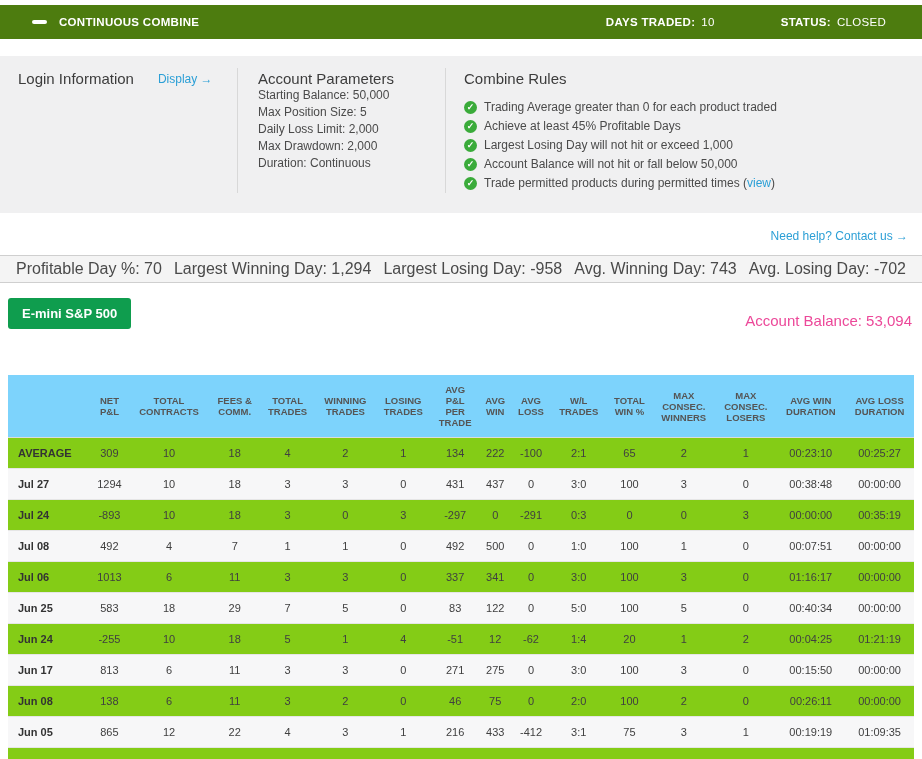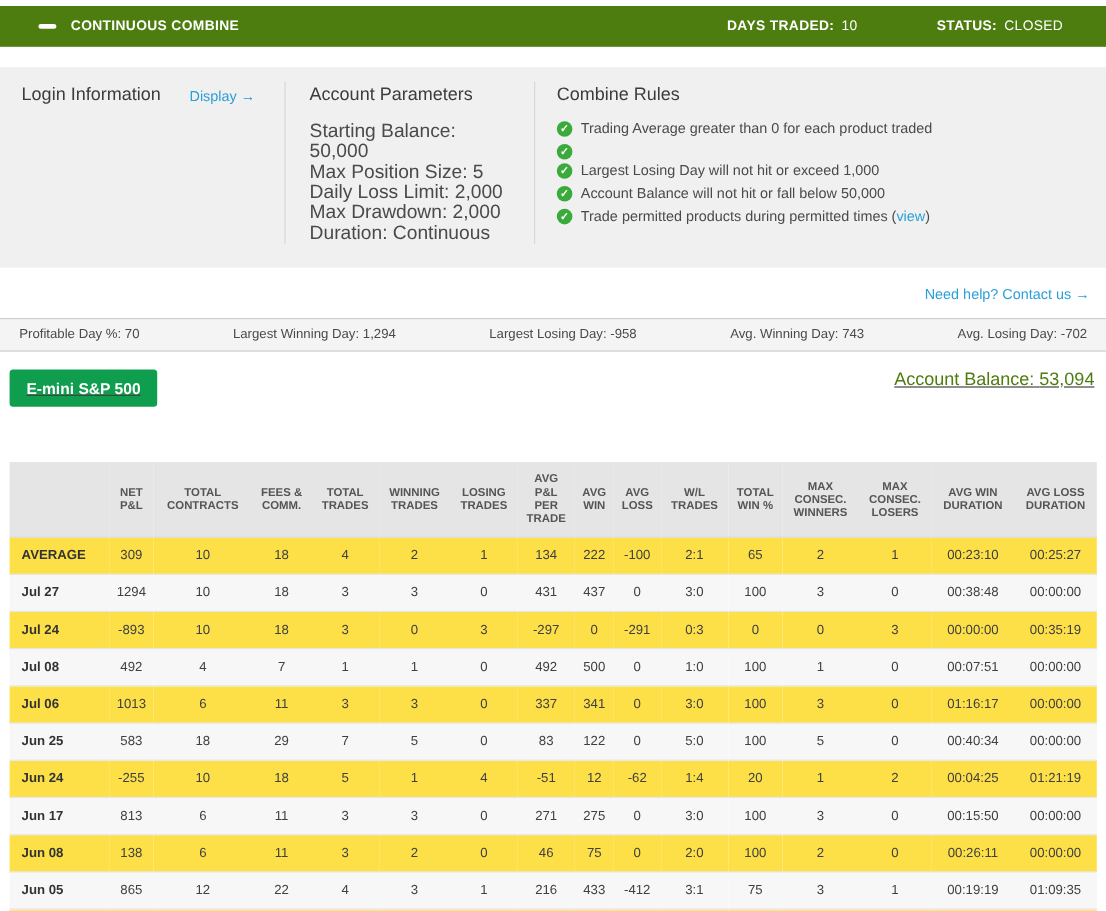--- a/index.html
+++ b/index.html
@@ -30,60 +30,59 @@
   .panel {
     background:#f0f0f1; margin-top:17px;
     display:flex; padding:12px 0 20px 0;
   }
   .panel-col { padding:2px 18px 0 18px; }
   .panel-col + .panel-col { border-left:1px solid #d8d8d8; }
   .col-login { width:237px; }
   .col-params { width:208px;padding-left:20px; }
   .col-rules { flex:1; }
   .section-title { font-size:15px; color:#3c3c3c; }
-  .login-head { display:flex; align-items:flex-end; gap:24px; }
+  .login-head { display:flex; align-items:center; gap:24px; }
   .link { color:#2b9fd6; text-decoration:none; font-size:12px; cursor:pointer; }
-  .param-list { margin-top:14px; font-size:16px; line-height:17px; color:#4a4a4a; }
+  .param-list { font-size:12px; line-height:17px; color:#4a4a4a; }
   .rules-list { margin-top:11px; font-size:12px; line-height:19px; color:#4a4a4a; }
   .rule-row { display:flex; align-items:flex-start; }
   .check {
     flex:0 0 auto; width:13px; height:13px; border-radius:50%;
     background:#3aab3a; color:#fff; font-size:9px; font-weight:bold;
     display:inline-flex; align-items:center; justify-content:center;
     margin:3px 7px 0 0;
   }
   
   .help-row { text-align:right; padding:13px 14px 11px 0; }
   
   .stats-bar {
     background:#f4f4f4; border-top:1px solid #cfcfcf; border-bottom:1px solid #cfcfcf;
     height:28px; display:flex; align-items:center; justify-content:space-between;
-    padding:0 16px; font-size:11px; color:#4a4a4a;
+    padding:0 16px; font-size:16px; color:#4a4a4a;
   }
   
   .product-row {
-    display:flex; justify-content:space-between; align-items:flex-start;
+    display:flex; justify-content:space-between; align-items:flex-end;
     padding:15px 10px 0 8px;
-    text-decoration:underline;
   }
   .product-btn {
     background:#0f9d4e; color:#fff; border:none; border-radius:3px;
     font-family:inherit; font-size:13px; font-weight:bold;
     padding:8px 14px; cursor:pointer;
   }
-  .balance { font-size:15px; color:#4d7c0f; }
+  .balance { font-size:15px; color:#ec4899; }
   
   .table-wrap { margin:46px 8px 0 8px; }
   table { width:100%; border-collapse:collapse; font-size:11px; }
   thead th {
-    background:#e5e5e5; color:#555; font-size:9.5px; font-weight:bold;
+    background:#7dd3fc; color:#555; font-size:9.5px; font-weight:bold;
     white-space:pre-line; text-align:center; vertical-align:middle;
     padding:9px 3px; border-bottom:1px solid #dcdcdc;
   }
-  tbody tr { border-bottom:1px solid #e6e6e6; background:#fde047; }
+  tbody tr { border-bottom:1px solid #e6e6e6; background:#84cc16; }
   tbody tr:nth-child(even) { background:#f7f7f8; }
   tbody td {
     text-align:center; color:#404040; padding:9px 3px;
   }
   tbody th.row-label {
     text-align:left; padding:9px 3px 9px 10px; font-size:11px;
     font-weight:bold; color:#333; white-space:nowrap;
   }
 </style>
 </head>
@@ -119,20 +118,21 @@
   </div>
   <div class="panel-col col-rules">
     <div class="section-title">Combine Rules</div>
     <div class="rules-list">
       <div class="rule-row">
         <span class="check">✓</span>
         <span><span>Trading Average greater than 0 for each product traded</span></span>
       </div>
       <div class="rule-row">
         <span class="check">✓</span>
+        <span><span>Achieve at least 45% Profitable Days</span></span>
       </div>
       <div class="rule-row">
         <span class="check">✓</span>
         <span><span>Largest Losing Day will not hit or exceed 1,000</span></span>
       </div>
       <div class="rule-row">
         <span class="check">✓</span>
         <span><span>Account Balance will not hit or fall below 50,000</span></span>
       </div>
       <div class="rule-row">

